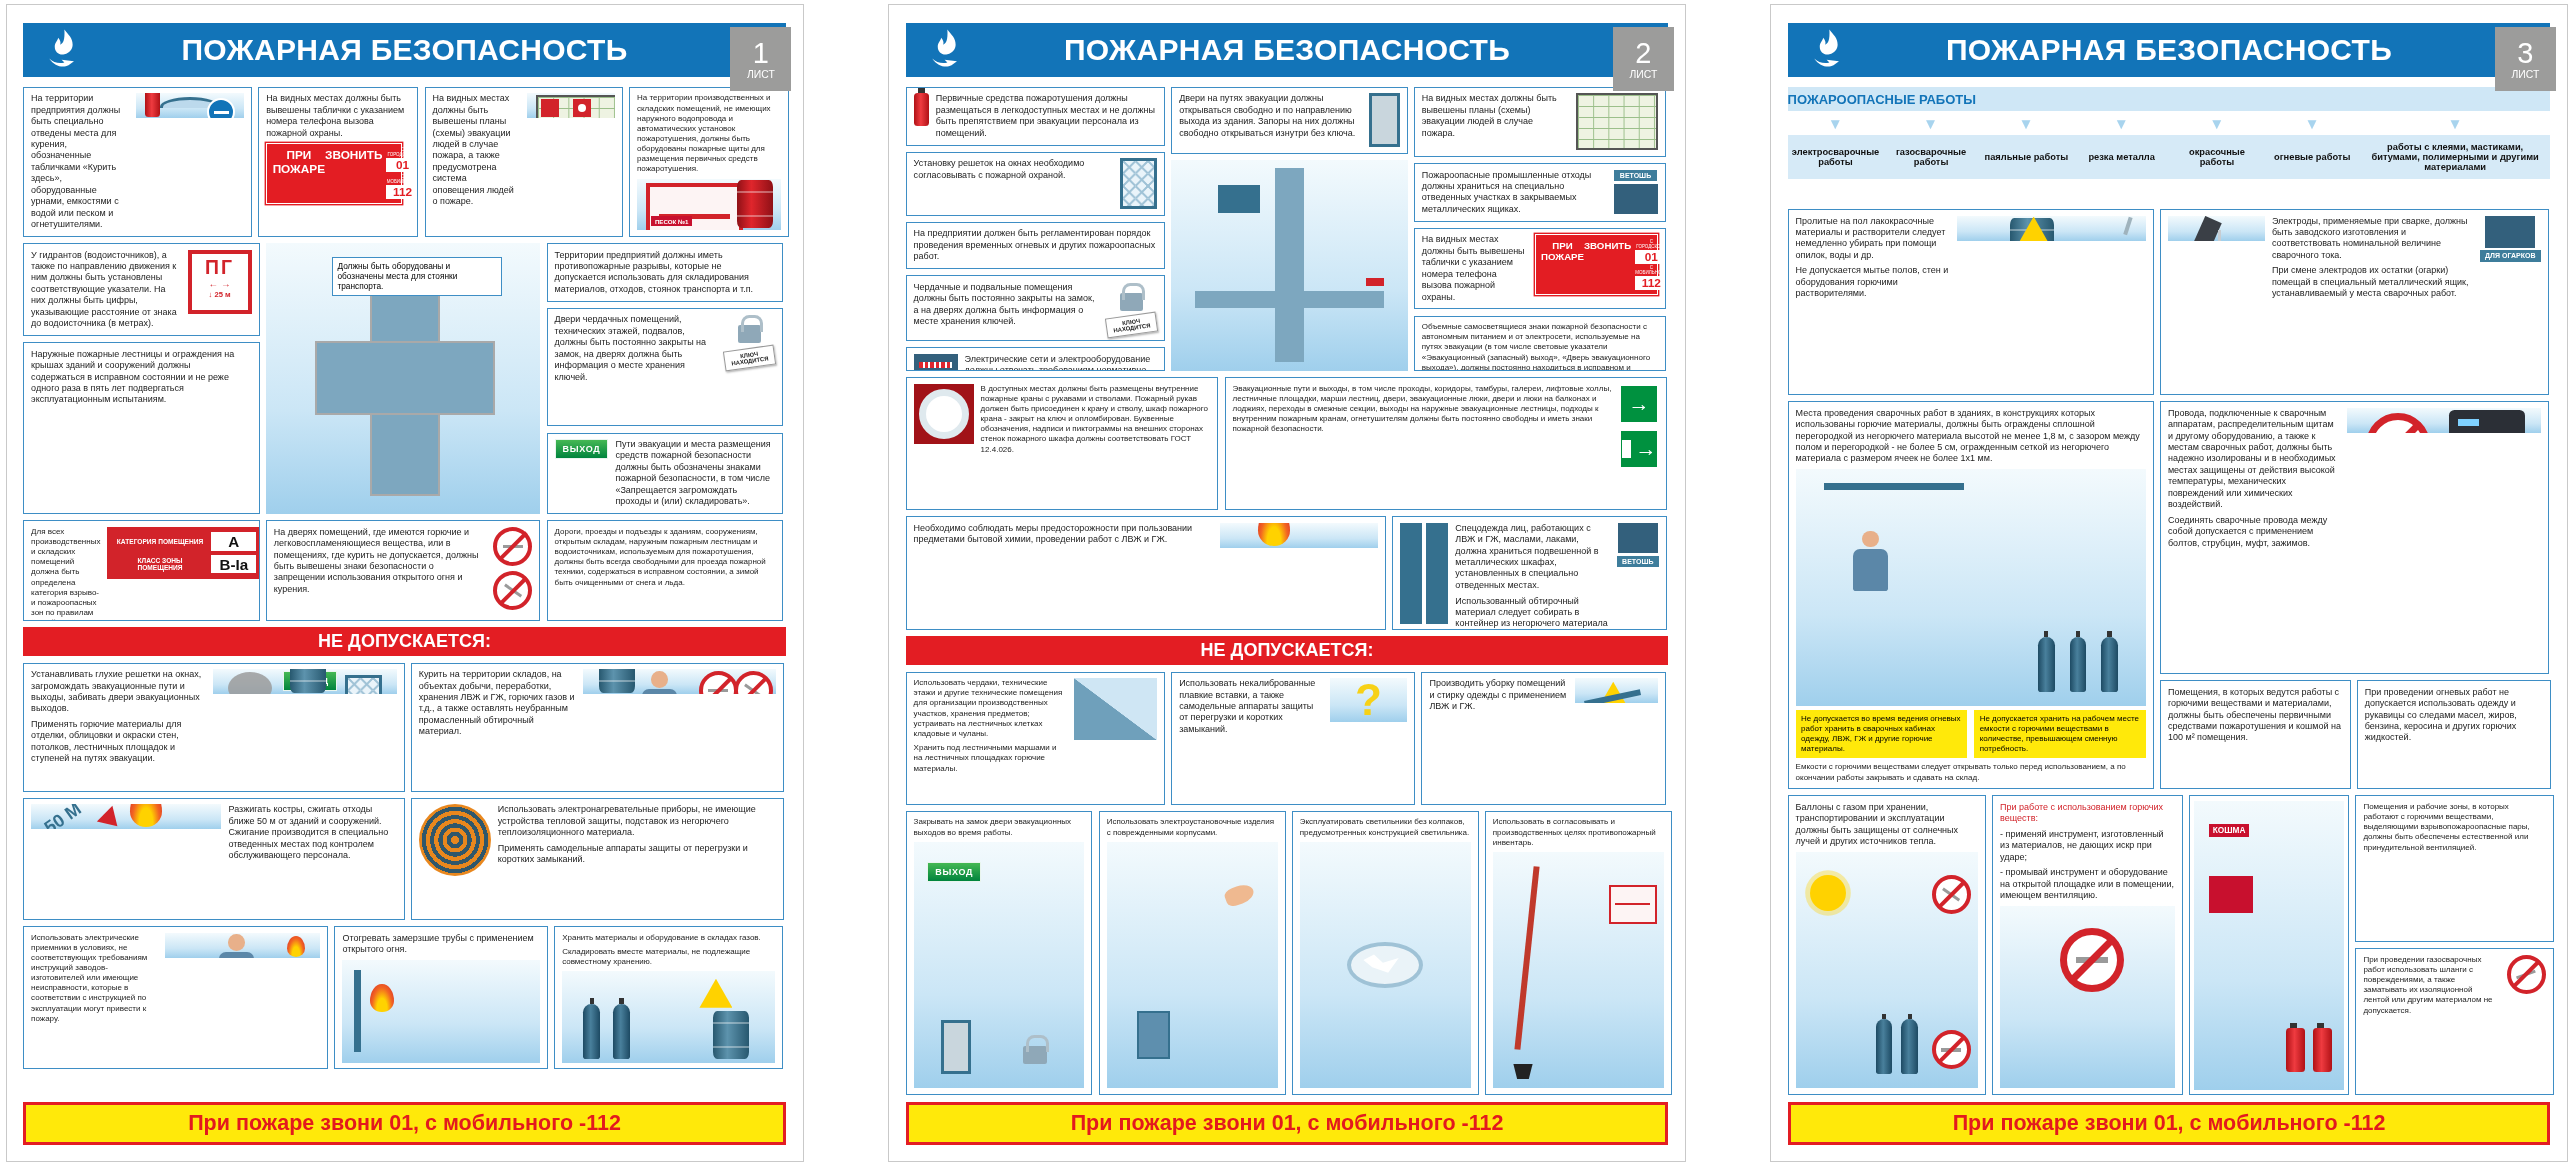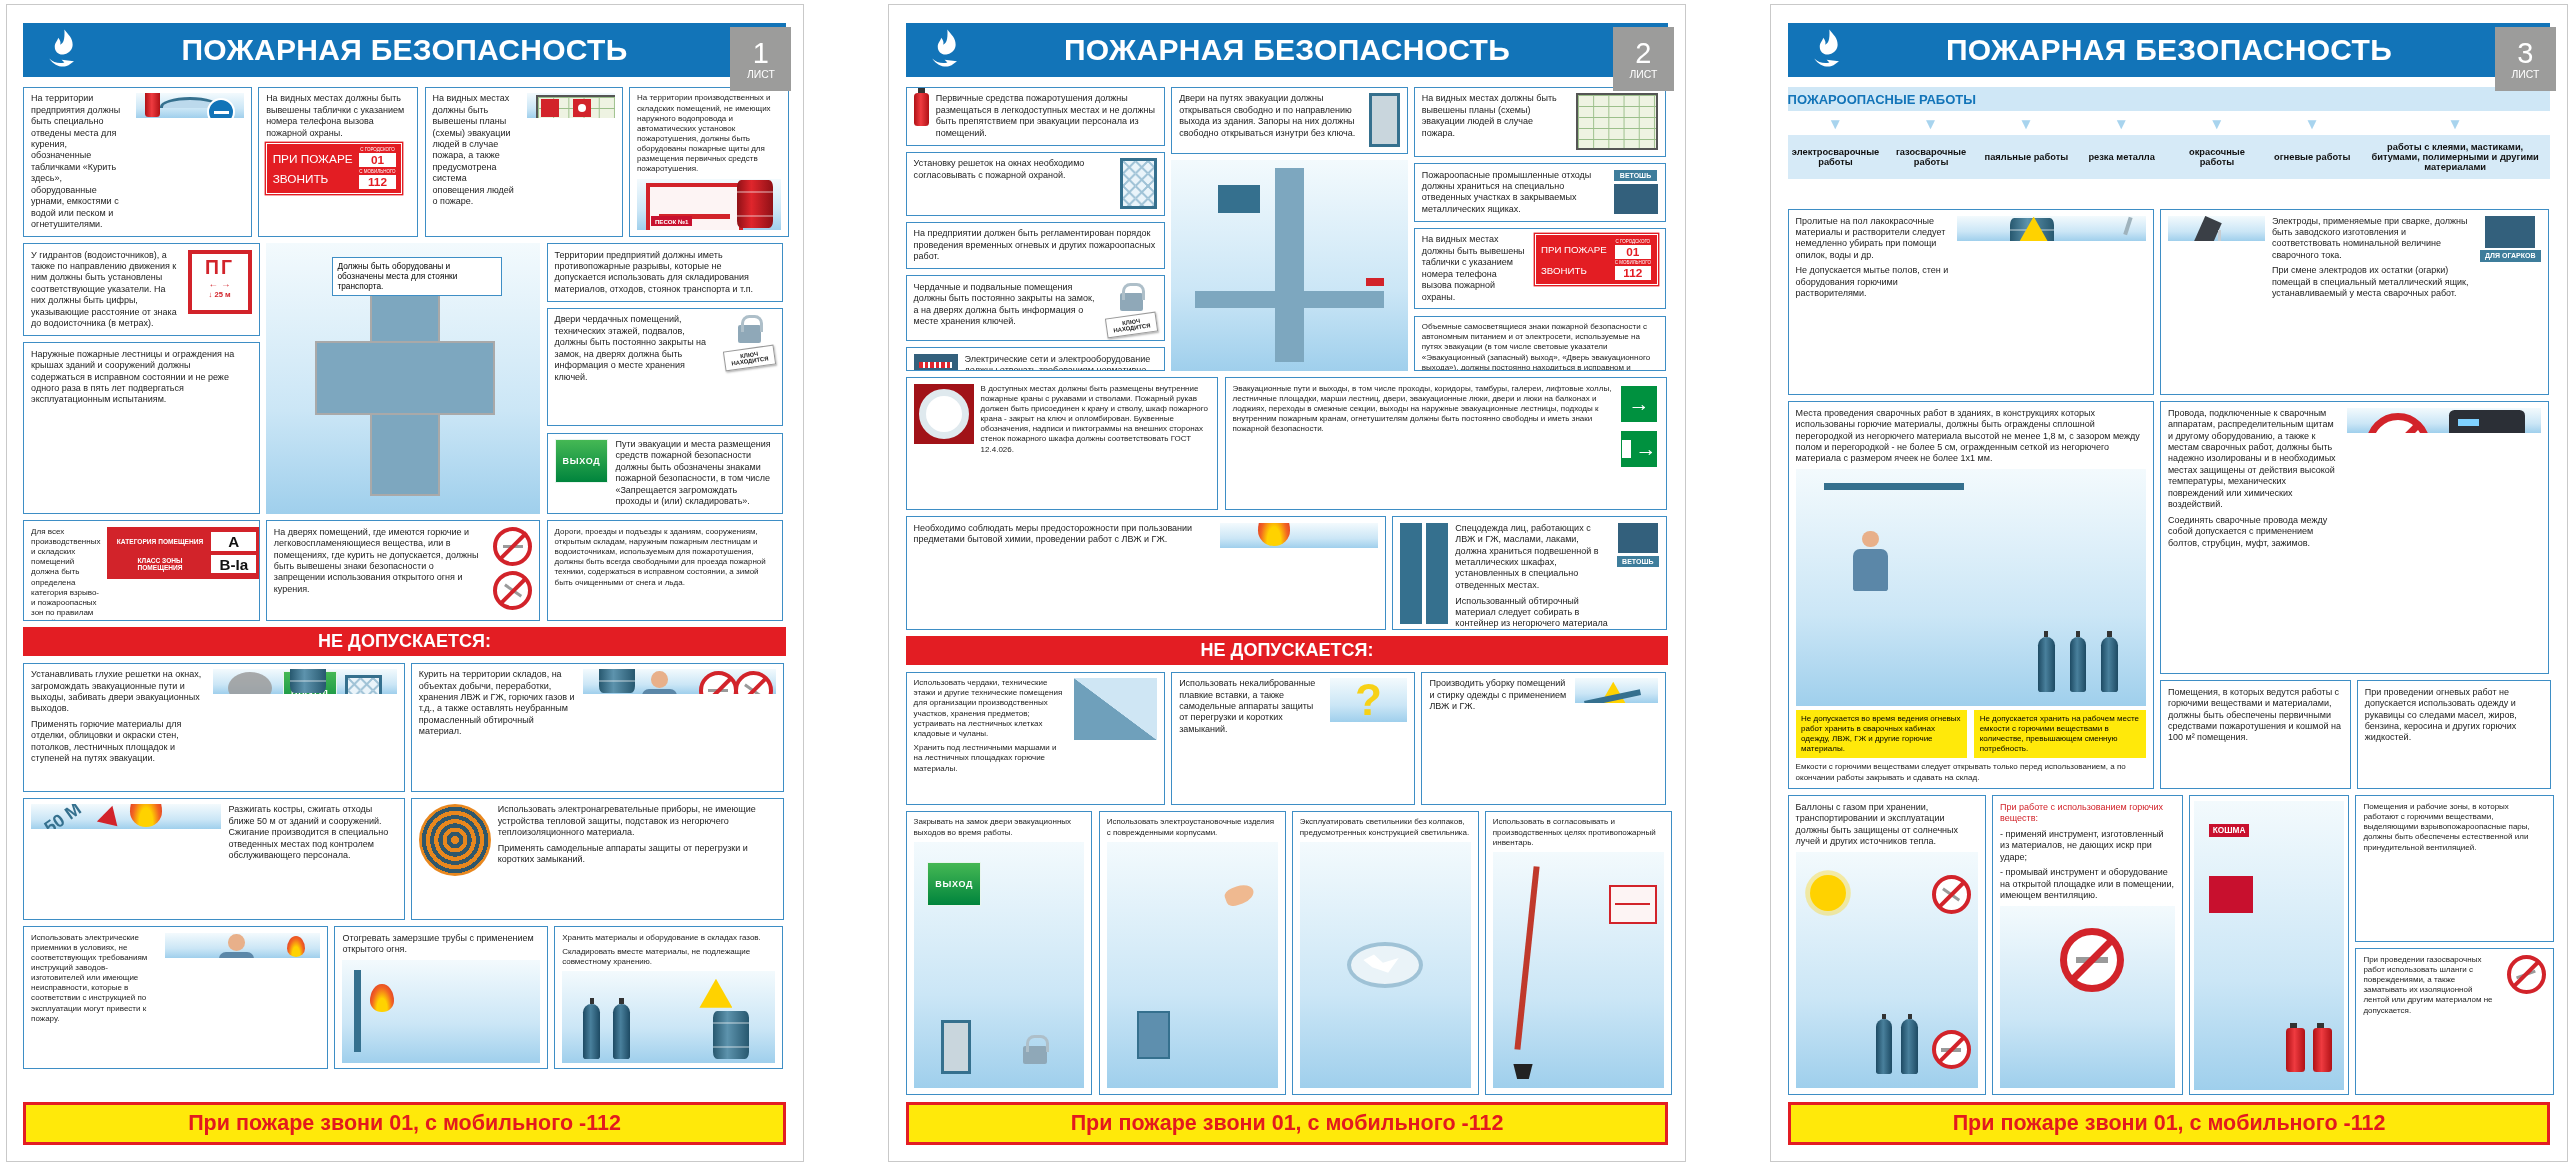--- a/index.html
+++ b/index.html
@@ -19,32 +19,32 @@
 .panel.hr{flex-direction:row;align-items:flex-start;gap:7px}
 .grow{flex:1}
 .p{font-size:9px;line-height:1.27;color:#1c1c1c}
 .p.sm{font-size:8px}
 .em{color:#d2232a;font-weight:400}
 .art{position:relative;flex:1;min-height:25px;background:linear-gradient(180deg,#f3fafd 0%,#cbe6f6 62%,#9fcfec 100%);overflow:hidden}
 .redband{height:29px;background:#e31d23;color:#fff;font-weight:700;font-size:18px;display:flex;align-items:center;justify-content:center;flex:0 0 29px}
 .footer{margin:7px 16.6px 0;height:43px;background:#ffe90a;border:3.5px solid #e31d23;color:#e3191e;font-weight:700;font-size:21.5px;display:flex;align-items:center;justify-content:center}
 
 .call{background:#e31d23;border:1.4px solid #fff;box-shadow:0 0 0 1.4px #e31d23;color:#fff;display:grid;grid-template-columns:1fr auto;gap:3.5px;padding:4.2px 5.5px;width:136px;flex:0 0 auto}
-.call .l{display:flex;flex-direction:column;justify-content:space-around;font-weight:400;font-size:11.8px;}
+.call .l{display:flex;flex-direction:row;justify-content:space-around;font-weight:700;font-size:11.8px;text-align:center}
 .call .r{display:flex;flex-direction:column;gap:2.8px}
 .call .cap{font-size:4.5px;line-height:1.1;text-align:center}
 .call .num{background:#fff;color:#e31d23;font-weight:700;font-size:11.8px;padding:0 7px;text-align:center}
 .pg{width:64px;height:64px;background:#fff;border:4.2px solid #d2232a;color:#d2232a;font-weight:700;flex:0 0 auto;text-align:center}
 .pg .t{font-size:19.4px;letter-spacing:2.1px;margin-top:2.8px}
 .pg .a{font-size:9.7px;line-height:1.1}
 .pg .d{font-size:7.6px}
 .cat{background:#d2232a;padding:5.5px 7px;display:grid;grid-template-columns:1fr auto;gap:4.2px 5.5px;width:156px;color:#fff;align-items:center;flex:0 0 auto}
 .cat .lab{font-size:6.6px;font-weight:700;text-align:center}
 .cat .val{background:#fff;color:#111;font-weight:700;font-size:15.2px;padding:0.7px 8.3px;text-align:center;min-width:44px}
-.exitSign{display:inline-block;background:linear-gradient(#45b854,#00843d);color:#fff;font-weight:700;font-size:9px;padding:16px 7px;border:1.4px solid #e9f5ee;letter-spacing:0.7px}
+.exitSign{display:inline-block;background:linear-gradient(#45b854,#00843d);color:#fff;font-weight:700;font-size:9px;padding:4px 7px;border:1.4px solid #e9f5ee;letter-spacing:0.7px}
 .evac{width:40px;height:40px;background:#00913f;border:2.1px solid #fff;color:#fff;display:flex;align-items:center;justify-content:center;font-size:21px;font-weight:700;flex:0 0 auto}
 .ban{width:39px;height:39px;border-radius:50%;background:#fff;border:4.8px solid #d2232a;position:relative;flex:0 0 auto}
 .ban::after{content:"";position:absolute;left:-9%;top:44%;width:118%;height:13%;background:#d2232a;transform:rotate(-45deg)}
 .ban .cig{position:absolute;left:18%;top:45%;width:64%;height:11%;background:#9a9a9a}
 .ban.big{width:64px;height:64px;border-width:7.6px}
 .key{background:#fff;border:0.7px solid #999;color:#222;font-size:5.9px;font-weight:700;padding:2.8px 4.2px;transform:rotate(-8deg);text-align:center;box-shadow:0.7px 1.4px 2.1px rgba(0,0,0,.3);width:51px}
 .lock{width:23.5px;height:18px;background:#8fa8b8;border-radius:2.1px;position:relative;margin-top:11px;flex:0 0 auto}
 .lock::before{content:"";position:absolute;left:2.8px;top:-10.4px;width:16.6px;height:14px;border:3.5px solid #aebfc9;border-bottom:none;border-radius:8.3px 8.3px 0 0}
 .ext{width:15.2px;height:33px;background:linear-gradient(90deg,#b01116,#ef3b40 45%,#b01116);border-radius:3.5px;position:relative;flex:0 0 auto}
 .ext::before{content:"";position:absolute;top:-5.5px;left:4.2px;width:7px;height:5.5px;background:#333}

